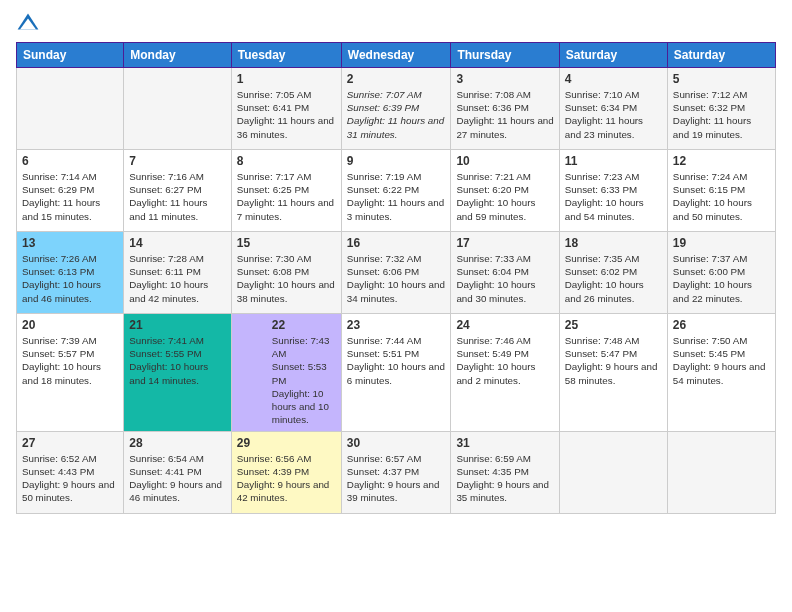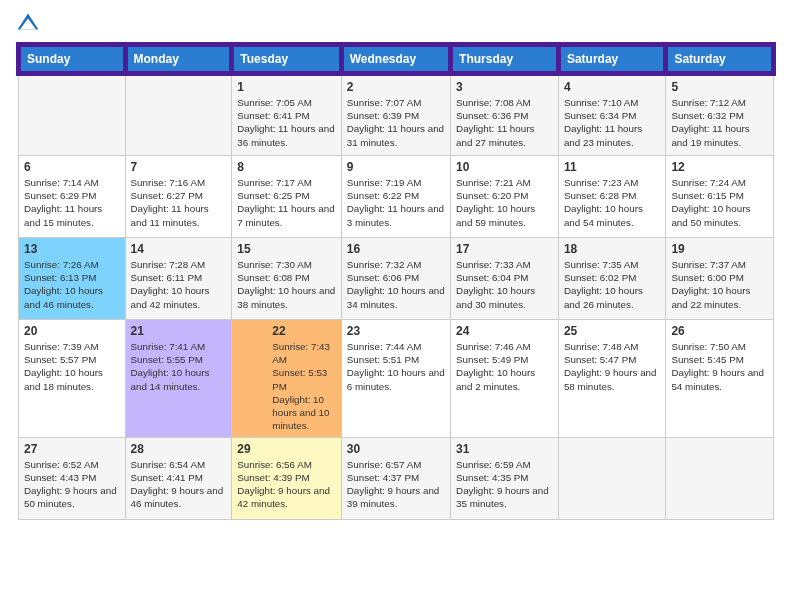--- a/index.html
+++ b/index.html
@@ -54,21 +54,21 @@
       border-collapse: collapse;
       font-size: 10.5px;
     }
     .calendar thead tr th {
       background: #2a7dd1;
       color: #fff;
       text-align: left;
       padding: 5px 6px;
       font-size: 12px;
       font-weight: bold;
-      border: 5px solid #4c1d95;
+      border: 1px solid #4c1d95;
     }
     .calendar tbody tr td {
       border: 1px solid #ccc;
       vertical-align: top;
       padding: 4px 5px;
       width: 113px;
       height: 82px;
       color: #333;
       background: #fff;
     }
@@ -131,21 +131,21 @@
           <td class="empty-cell" style="background: rgb(245, 245, 245);"></td>
           <td class="empty-cell" style="background: rgb(245, 245, 245);"></td>
           <td style="background: rgb(245, 245, 245);">
             <span class="day-number">1</span>
             <div class="day-detail" style="white-space: pre-line;">Sunrise: 7:05 AM
 Sunset: 6:41 PM
 Daylight: 11 hours and 36 minutes.</div>
           </td>
           <td style="background: rgb(245, 245, 245);">
             <span class="day-number">2</span>
-            <div class="day-detail" style="white-space: pre-line;">Sunrise: 7:07 AM
+            <div class="day-detail" style="white-space: pre-line; font-style: italic;">Sunrise: 7:07 AM
 Sunset: 6:39 PM
 Daylight: 11 hours and 31 minutes.</div>
           </td>
           <td style="background: rgb(245, 245, 245);">
             <span class="day-number">3</span>
             <div class="day-detail" style="white-space: pre-line;">Sunrise: 7:08 AM
 Sunset: 6:36 PM
 Daylight: 11 hours and 27 minutes.</div>
           </td>
           <td style="background: rgb(245, 245, 245);">
@@ -188,21 +188,21 @@
           </td>
           <td style="background: rgb(255, 255, 255);">
             <span class="day-number">10</span>
             <div class="day-detail" style="white-space: pre-line;">Sunrise: 7:21 AM
 Sunset: 6:20 PM
 Daylight: 10 hours and 59 minutes.</div>
           </td>
           <td style="background: rgb(255, 255, 255);">
             <span class="day-number">11</span>
             <div class="day-detail" style="white-space: pre-line;">Sunrise: 7:23 AM
-Sunset: 6:28 PM
+Sunset: 6:33 PM
 Daylight: 10 hours and 54 minutes.</div>
           </td>
           <td style="background: rgb(255, 255, 255); margin-left: 32px;">
             <span class="day-number">12</span>
             <div class="day-detail" style="white-space: pre-line;">Sunrise: 7:24 AM
 Sunset: 6:15 PM
 Daylight: 10 hours and 50 minutes.</div>
           </td>
         </tr>
         <tr>
@@ -249,27 +249,27 @@
 Daylight: 10 hours and 22 minutes.</div>
           </td>
         </tr>
         <tr>
           <td style="background: rgb(255, 255, 255);">
             <span class="day-number">20</span>
             <div class="day-detail" style="white-space: pre-line;">Sunrise: 7:39 AM
 Sunset: 5:57 PM
 Daylight: 10 hours and 18 minutes.</div>
           </td>
-          <td style="background: #c4b5fd;">
+          <td style="background: #14b8a6;">
             <span class="day-number">21</span>
             <div class="day-detail" style="white-space: pre-line;">Sunrise: 7:41 AM
 Sunset: 5:55 PM
 Daylight: 10 hours and 14 minutes.</div>
           </td>
-          <td style="background: #fdba74; padding-left: 40px;">
+          <td style="background: #c4b5fd; padding-left: 40px;">
             <span class="day-number">22</span>
             <div class="day-detail" style="white-space: pre-line;">Sunrise: 7:43 AM
 Sunset: 5:53 PM
 Daylight: 10 hours and 10 minutes.</div>
           </td>
           <td style="background: rgb(255, 255, 255);">
             <span class="day-number">23</span>
             <div class="day-detail" style="white-space: pre-line;">Sunrise: 7:44 AM
 Sunset: 5:51 PM
 Daylight: 10 hours and 6 minutes.</div>

